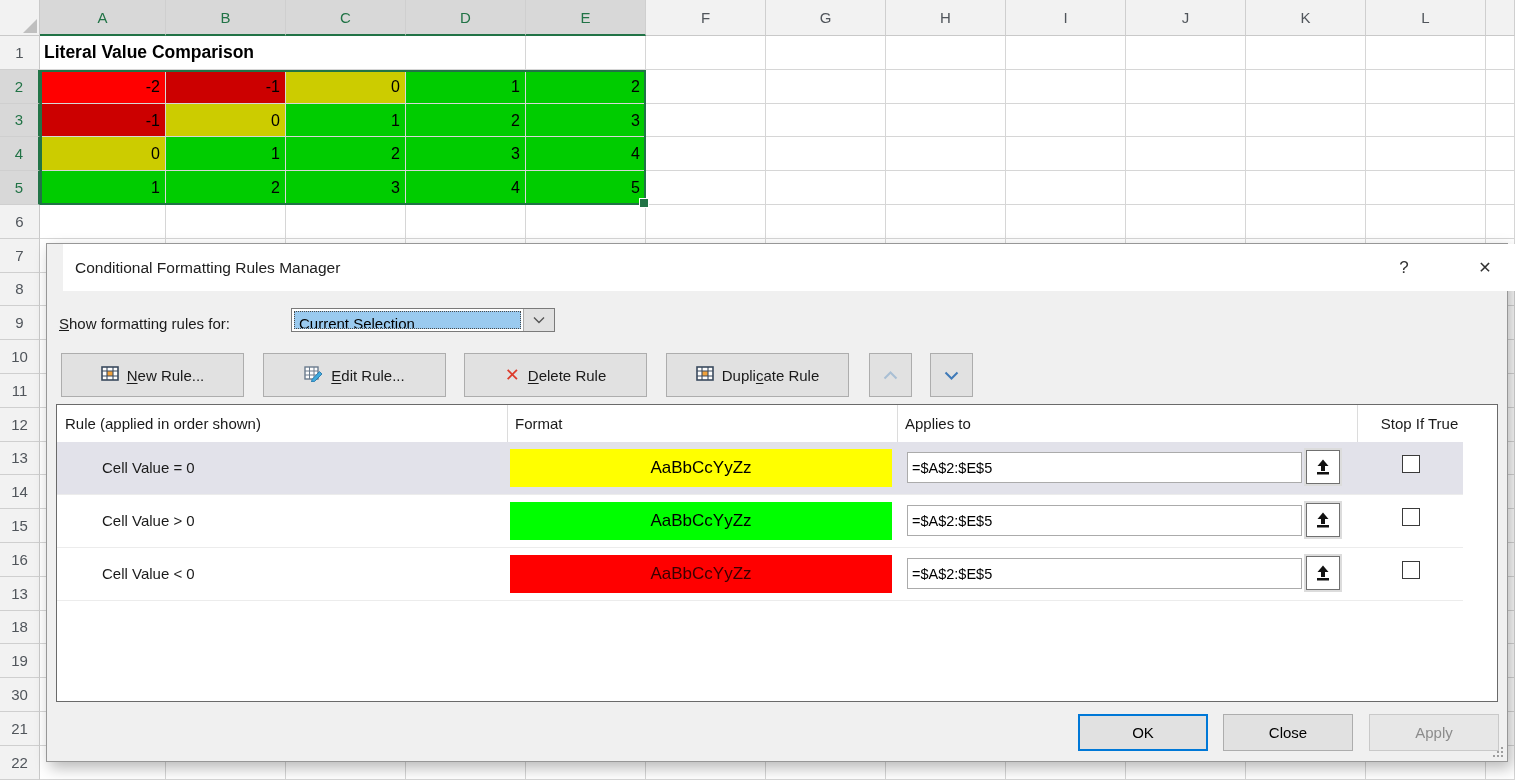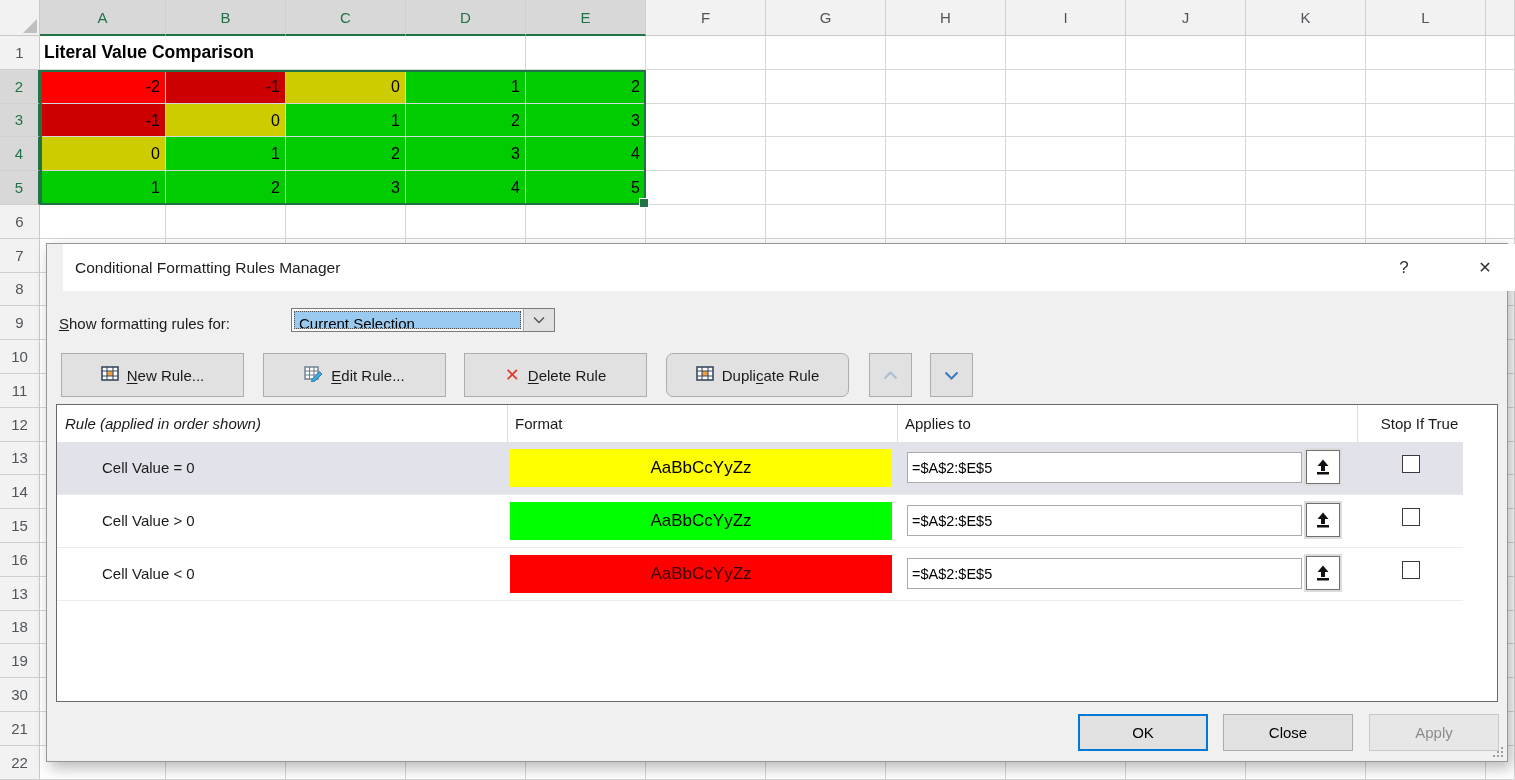--- a/index.html
+++ b/index.html
@@ -54,30 +54,30 @@
     line-height:23px;padding-left:4px;color:#000;overflow:hidden;white-space:nowrap;}
   .combo-btn{width:30px;flex:none;background:#E1E1E1;border-left:1px solid #ADADAD;
     display:flex;align-items:center;justify-content:center;}
   .tb-btn{position:absolute;top:109px;height:44px;box-sizing:border-box;
     background:#E1E1E1;border:1px solid #ADADAD;
     display:flex;align-items:center;justify-content:center;gap:8px;
     font-family:inherit;font-size:15px;color:#1a1a1a;padding:0;}
   #btn-new{left:14px;width:183px;}
   #btn-edit{left:216px;width:183px;}
   #btn-delete{left:417px;width:183px;}
-  #btn-dup{left:619px;width:183px;border-radius:7px;}
+  #btn-dup{left:619px;width:183px;}
   #btn-up{left:822px;width:43px;}
   #btn-down{left:883px;width:43px;}
   .tb-btn u{text-underline-offset:2px;}
   .del-x{font-size:18px;color:#DD3B2B;line-height:1;}
   .rules-list{position:absolute;left:9px;top:160px;width:1442px;height:298px;box-sizing:border-box;
     background:#fff;border:1px solid #6A6A6A;}
   .list-hdr{position:absolute;left:0;top:0;width:100%;height:37px;}
   .lh{position:absolute;top:0;height:37px;line-height:37px;font-size:15px;color:#1a1a1a;}
-  #lh-rule{left:8px;font-style:italic;}
+  #lh-rule{left:8px;}
   #lh-format{left:458px;}
   #lh-applies{left:848px;}
   #lh-stop{left:1300px;width:125px;text-align:center;}
   .vdiv{position:absolute;top:0;width:1px;height:37px;background:#DCDCDC;}
   .rules-rows{position:absolute;left:0;top:37px;width:1406px;}
   .rule-row{position:relative;height:52px;border-bottom:1px solid #ECECEC;background:#fff;padding-left:37px;}
   .rule-row.sel{background:#E2E2EA;}
   .rule-name{position:absolute;left:45px;top:0;height:52px;line-height:52px;}
   .swatch{position:absolute;left:453px;top:7px;width:382px;height:38px;
     display:flex;align-items:center;justify-content:center;font-size:17px;}

